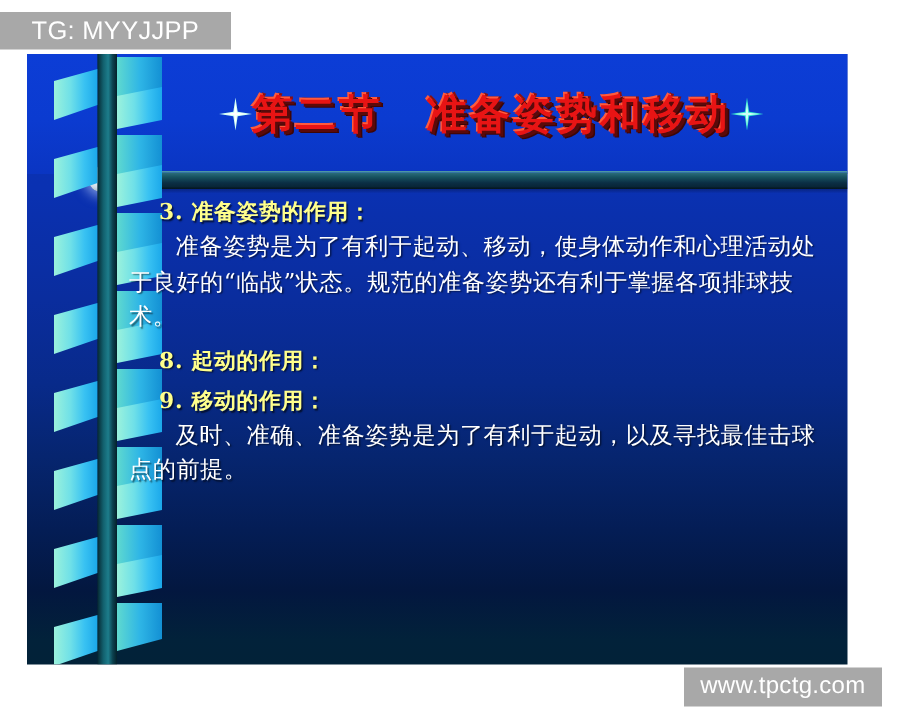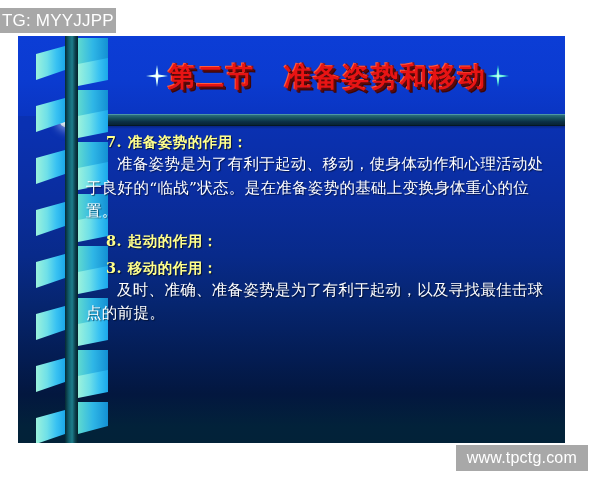--- a/index.html
+++ b/index.html
@@ -79,21 +79,21 @@
     text-shadow:1px 1px 1px rgba(0,0,0,.55);
     margin-top:1px;
   }
 
   
   .wm{
     position:absolute;background:#a8a8a8;color:#ffffff;
     font-family:"Liberation Sans",sans-serif;
     display:flex;align-items:center;
   }
-  .wm-top{left:0;top:8px;height:25px;padding:0 2px;font-size:17px;letter-spacing:.2px;}
+  .wm-top{left:0;top:8px;height:25px;padding:0 21px;font-size:17px;letter-spacing:.2px;}
   .wm-bottom{right:12px;bottom:9px;height:26px;padding:0 11px;font-size:16px;letter-spacing:.2px;}
 </style>
 </head>
 <body>
 
 <div id="stage">
 
   <div class="slide">
 
     <div class="title-band">
@@ -186,30 +186,30 @@
           </g>
         </g>
 
         <rect x="29" y="0" width="13" height="407" fill="url(#pole)" opacity="0.55"></rect>
       </svg>
     </div>
 
     <div class="content">
 
       <div class="blk">
-        <div class="blk-head">7. 准备姿势的作用：</div>
-        <div class="blk-body">准备姿势是为了有利于起动、移动，使身体动作和心理活动处于良好的“临战”状态。是在准备姿势的基础上变换身体重心的位置。</div>
+        <div class="blk-head">3. 准备姿势的作用：</div>
+        <div class="blk-body">准备姿势是为了有利于起动、移动，使身体动作和心理活动处于良好的“临战”状态。规范的准备姿势还有利于掌握各项排球技术。</div>
       </div>
 
       <div class="blk">
         <div class="blk-head">8. 起动的作用：</div>
       </div>
 
       <div class="blk">
-        <div class="blk-head">3. 移动的作用：</div>
+        <div class="blk-head">9. 移动的作用：</div>
         <div class="blk-body">及时、准确、准备姿势是为了有利于起动，以及寻找最佳击球点的前提。</div>
       </div>
 
     </div>
   </div>
 
   <div class="wm wm-top">
     <span>TG: MYYJJPP</span>
   </div>
   <div class="wm wm-bottom">

